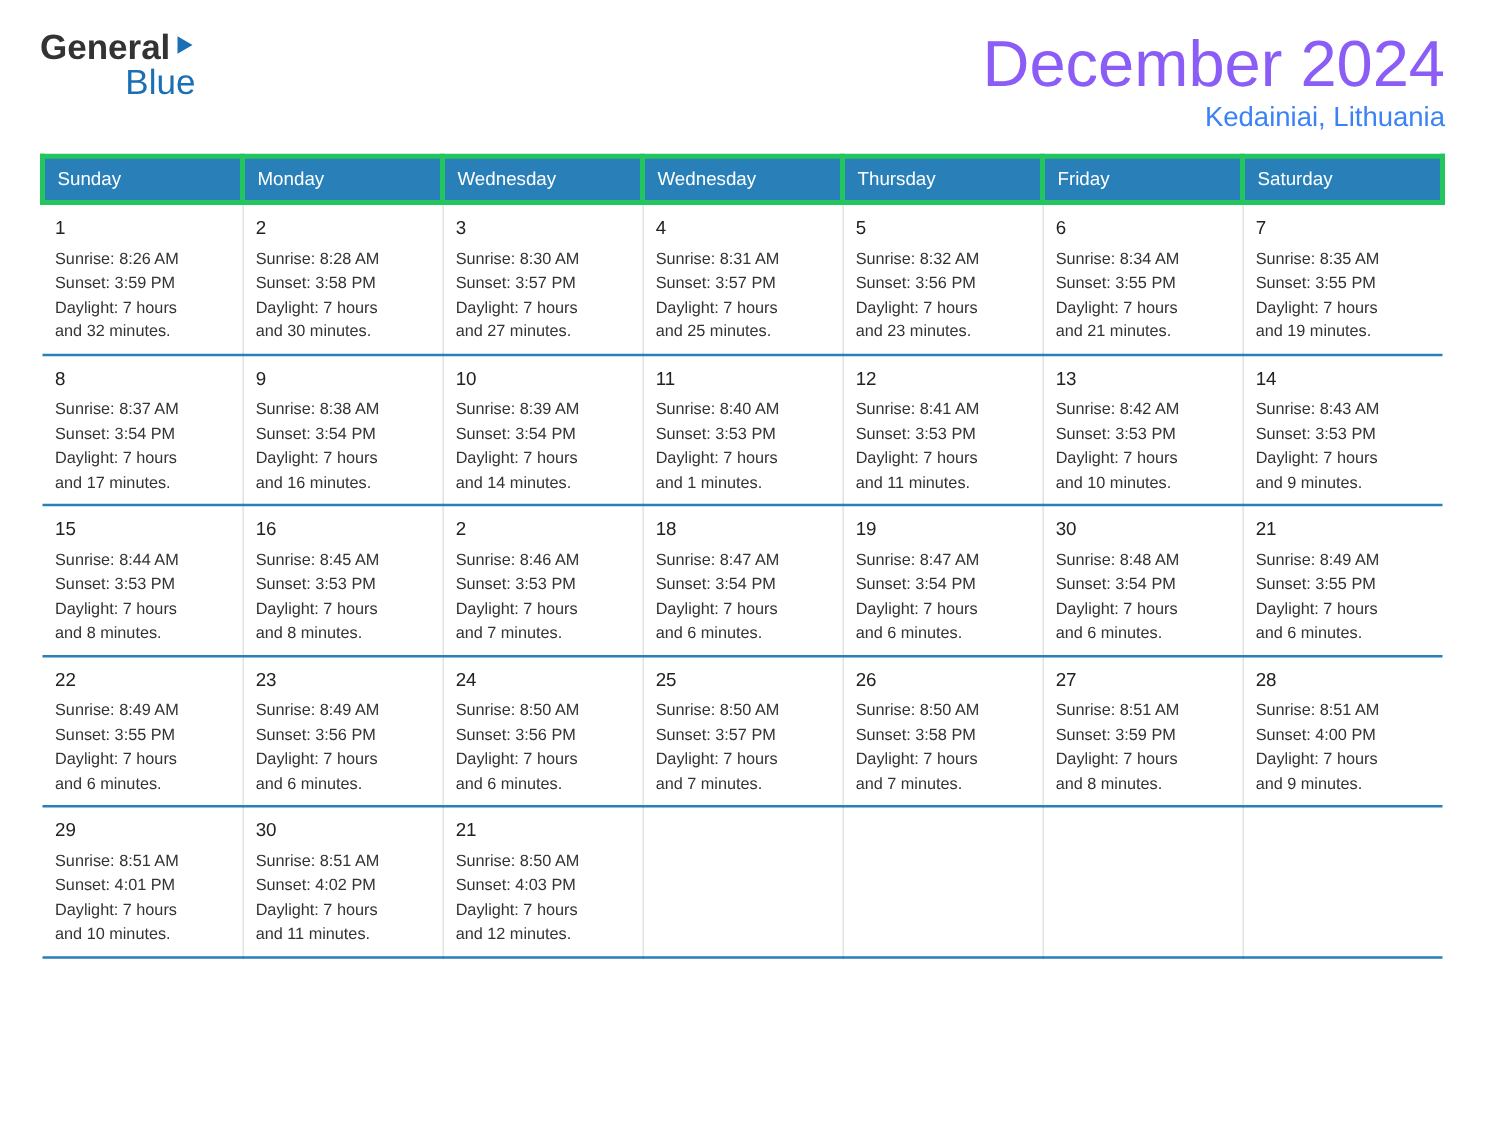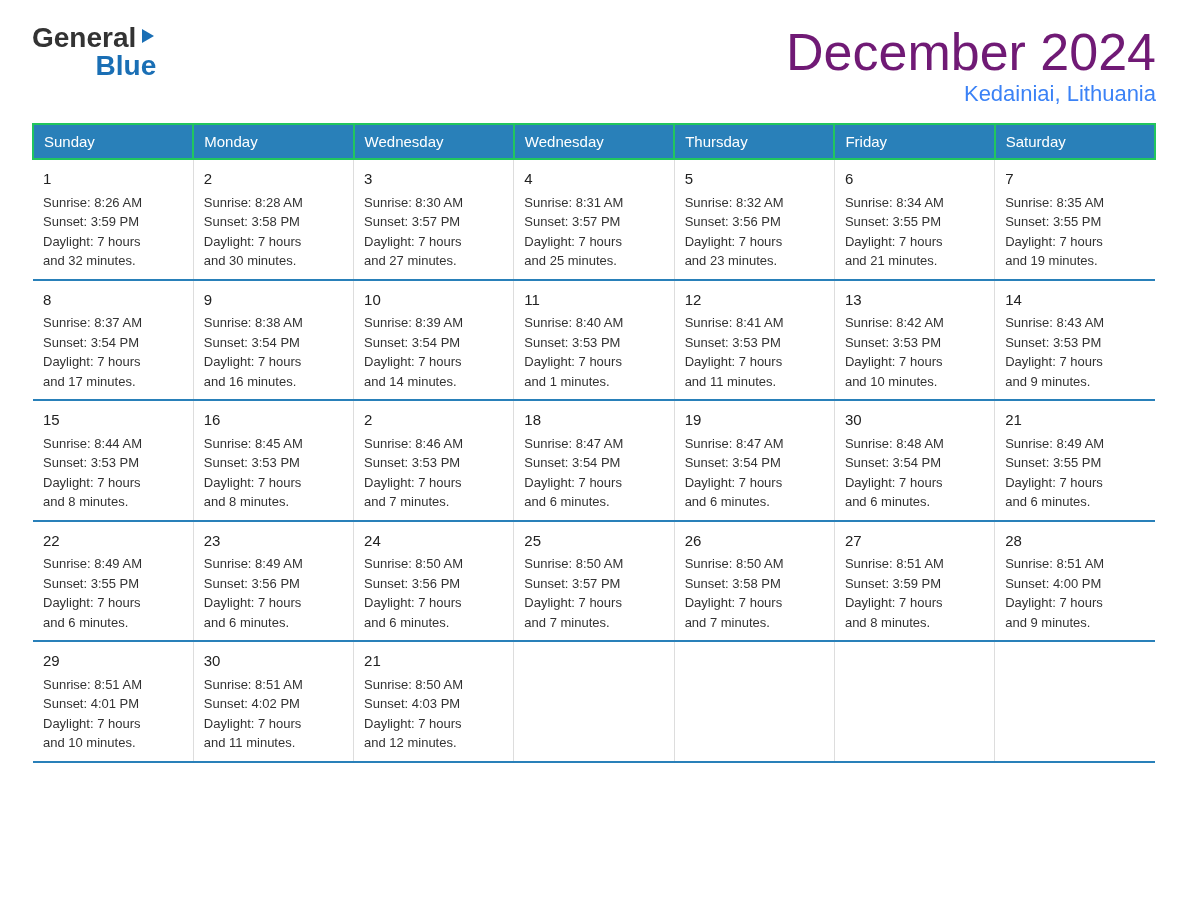--- a/index.html
+++ b/index.html
@@ -22,56 +22,56 @@
       align-items: flex-end;
     }
     .logo-text-general {
       font-size: 28px;
       font-weight: bold;
       color: #333;
       line-height: 1;
     }
     .logo-text-blue {
       font-size: 28px;
-      font-weight: bold;
+      font-weight: normal;
       color: #1a6fb5;
       line-height: 1;
     }
     .logo-line1 {
       display: flex;
       align-items: center;
     }
     .title-block {
       text-align: right;
     }
     .title-block h1 {
       font-size: 52px;
       font-weight: normal;
-      color: #701a75;
+      color: #8b5cf6;
       line-height: 1.1;
     }
     .title-block h2 {
       font-size: 22px;
       font-weight: normal;
       color: #3b82f6;
     }
     .calendar {
       width: 100%;
       border-collapse: collapse;
     }
     .calendar thead tr {
       background-color: #2980b9;
     }
     .calendar thead th {
       color: #fff;
       font-size: 15px;
       font-weight: normal;
       padding: 8px 10px;
       text-align: left;
-      border: 2px solid #22c55e;
+      border: 4px solid #22c55e;
     }
     .calendar tbody tr {
       border-bottom: 2px solid #2980b9;
     }
     .calendar tbody td {
       vertical-align: top;
       padding: 8px 10px;
       font-size: 13px;
       color: #333;
       border-right: 1px solid #ddd;

